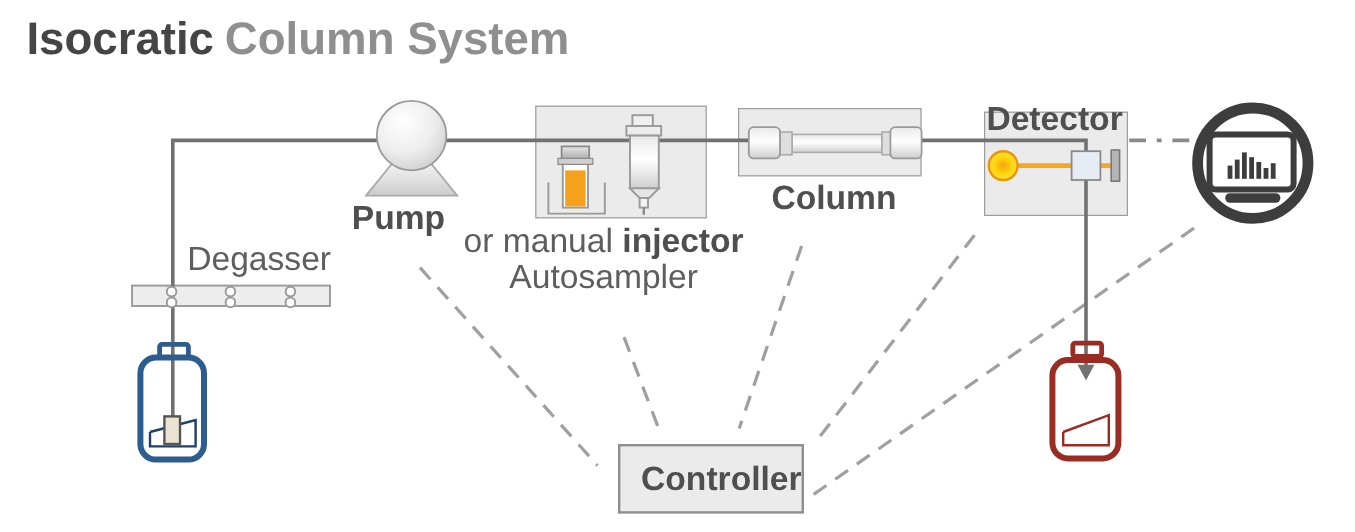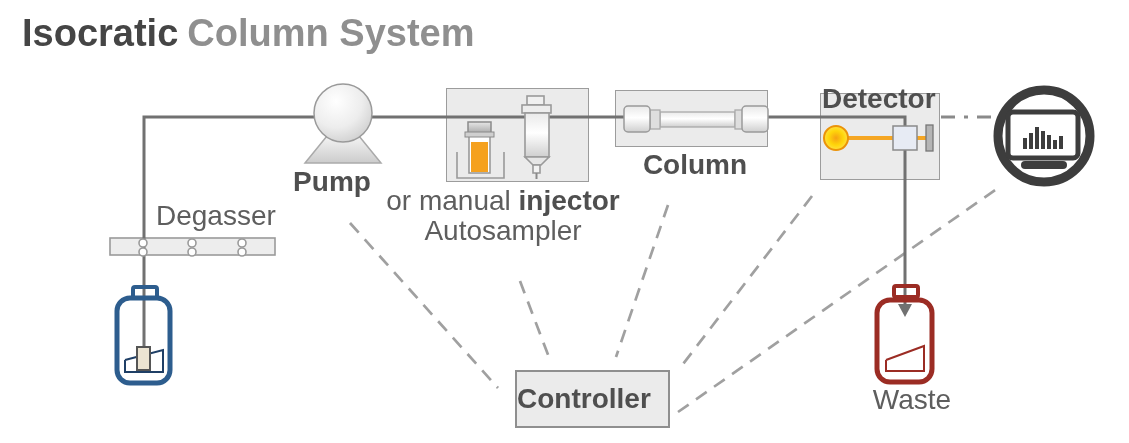--- a/index.html
+++ b/index.html
@@ -18,21 +18,21 @@
   
   .box{background:var(--box-fill,#ebebeb);border:1.5px solid var(--box-border,#9c9c9c);box-sizing:border-box;}
   .autosampler-box{left:446px;top:88px;width:143px;height:94px;}
   .column-box{left:615px;top:90px;width:153px;height:57px;}
   .detector-box{left:820px;top:93px;width:120px;height:87px;}
 
   
   .controller-box{
     left:515px;top:370px;width:155px;height:58px;
     background:var(--box-fill,#e9e9e9);border:2px solid #8f8f8f;box-sizing:border-box;
-    display:flex;align-items:center;justify-content:flex-start;
+    display:flex;align-items:center;justify-content:flex-end;
     font-size:28px;font-weight:bold;color:var(--bold-label-text,#4f4f4f);
   }
 
   
   .lbl{color:var(--label-text,#5e5e5e);font-size:28px;line-height:1.1;white-space:nowrap;}
   .lbl.bold{font-weight:bold;color:var(--bold-label-text,#4f4f4f);}
   .center{text-align:center;}
   .degasser-label{left:156px;top:201px;text-align:center;}
   .pump-label{left:272px;top:167px;width:120px;}
   .autosampler-label{left:375px;top:186px;width:256px;line-height:30px;}
@@ -185,15 +185,14 @@
   </div>
 
   <div class="abs lbl degasser-label">Degasser</div>
   <div class="abs lbl bold center pump-label">Pump</div>
   <div class="abs lbl center autosampler-label">
     <div><span>or manual </span><b>injector</b></div>
     <div>Autosampler</div>
   </div>
   <div class="abs lbl bold center column-label">Column</div>
   <div class="abs lbl bold detector-label">Detector</div>
-  <div class="abs lbl center waste-label">Waste</div>
 
 </div>
 
 </body></html>

